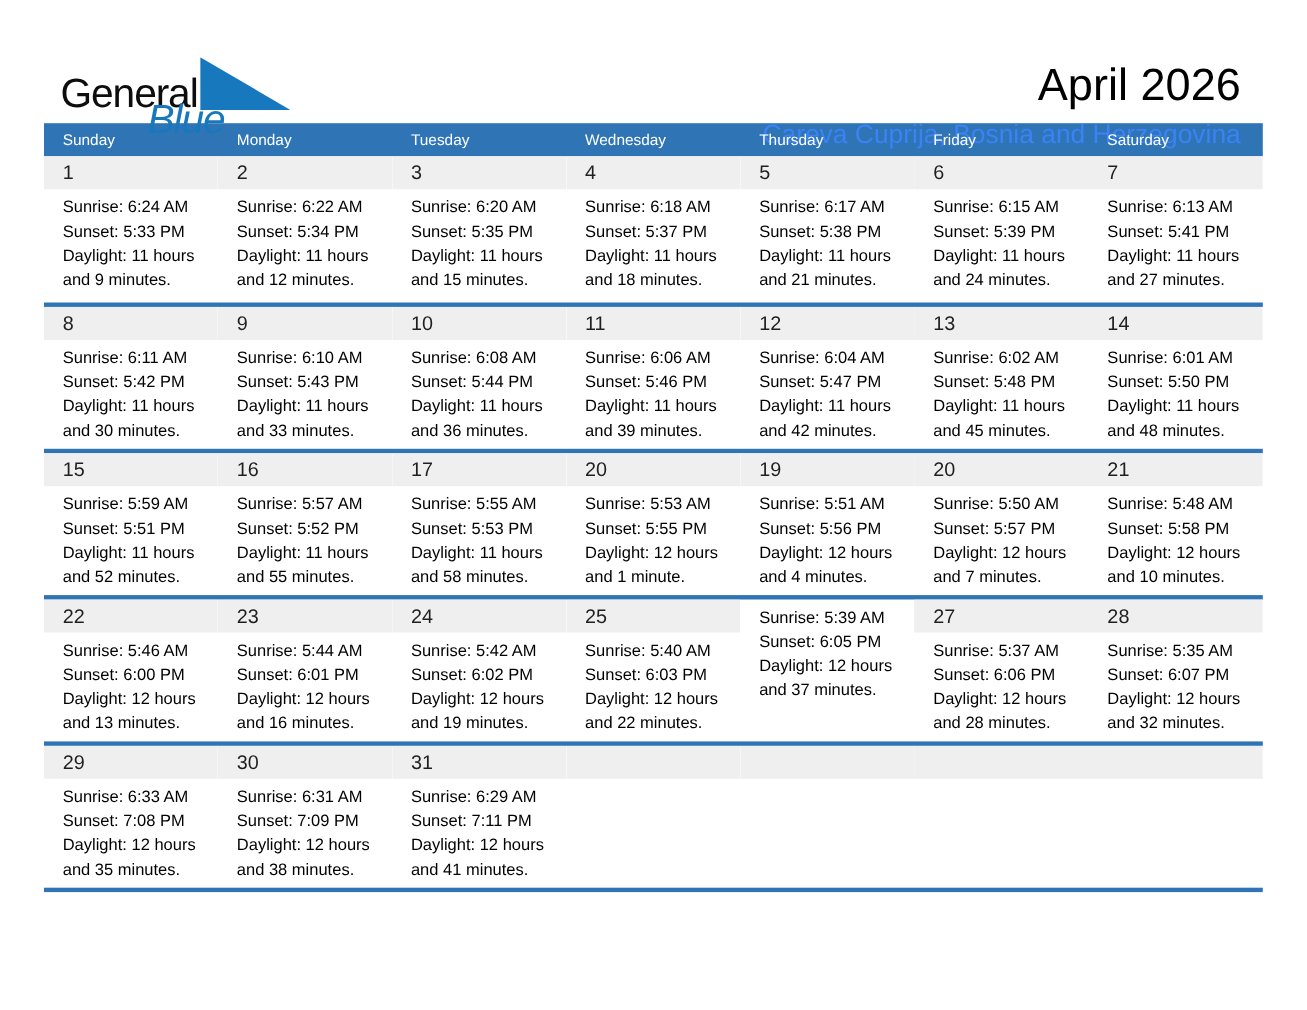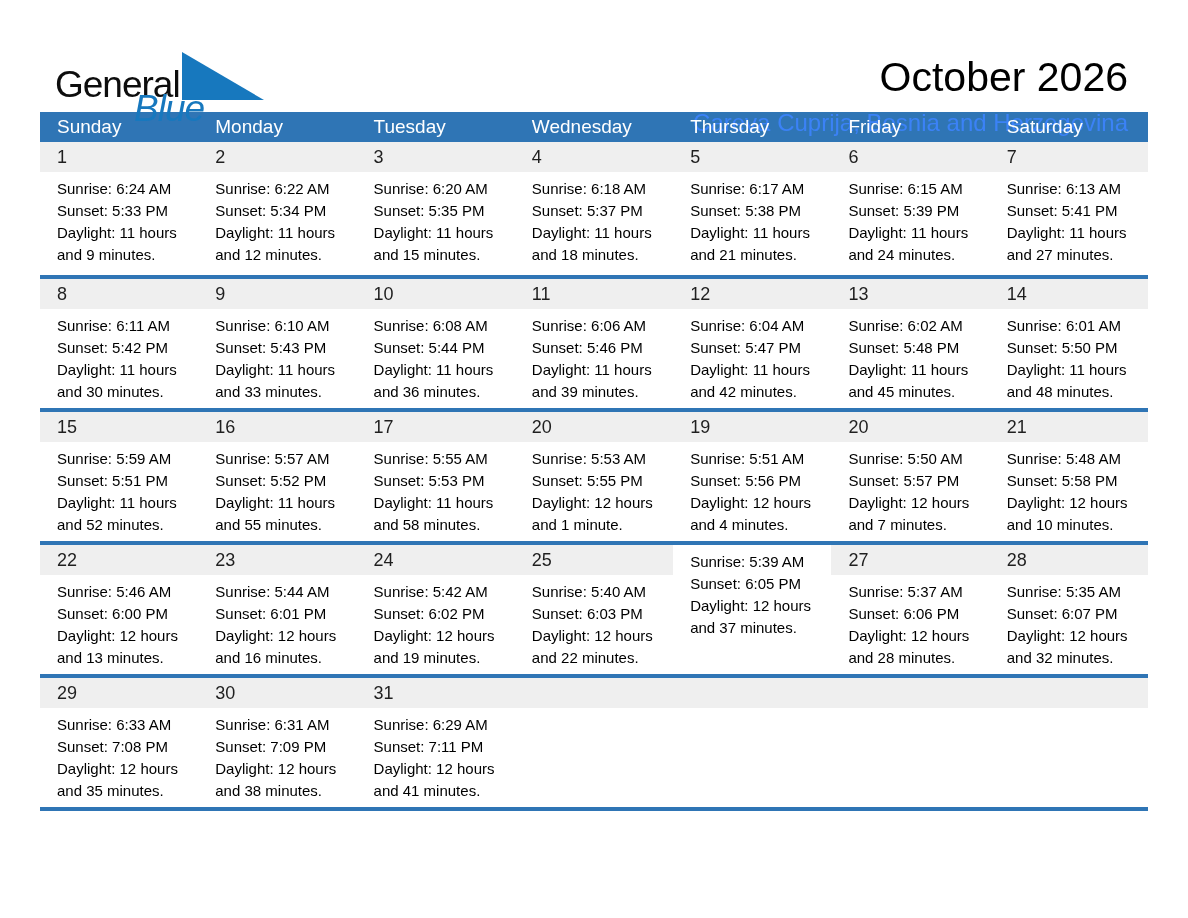--- a/index.html
+++ b/index.html
@@ -67,21 +67,21 @@
   }
   .weekday-row{
     display:grid;
     grid-template-columns:repeat(7,1fr);
     background:var(--header-blue,#2F75B5);
     height:30px;
     align-items:center;
   }
   .weekday-cell{
     color:#fff;
-    font-size:19px;
+    font-size:14px;
     padding-left:17px;
     font-weight:400;
     white-space:nowrap;
     overflow:hidden;
   }
   .week-row{
     display:grid;
     grid-template-columns:repeat(7,1fr);
     height:133px;
   }
@@ -117,21 +117,21 @@
     <div class="logo">
       <div class="logo-line1">
         <span class="logo-general">General</span>
         <svg class="logo-triangle" width="82" height="48" viewBox="0 0 82 48">
           <polygon points="0,0 82,48 0,48" fill="#1778BE"></polygon>
         </svg>
       </div>
       <div class="logo-blue">Blue</div>
     </div>
     <div class="titles">
-      <div class="page-title">October 2026</div>
+      <div class="page-title">April 2026</div>
       <div class="page-subtitle">Careva Cuprija, Bosnia and Herzegovina</div>
     </div>
   </div>
 
   <div class="calendar">
     <div class="weekday-row" id="weekday-row">
         <div class="weekday-cell">Sunday</div>
         <div class="weekday-cell">Monday</div>
         <div class="weekday-cell">Tuesday</div>
         <div class="weekday-cell">Wednesday</div>

